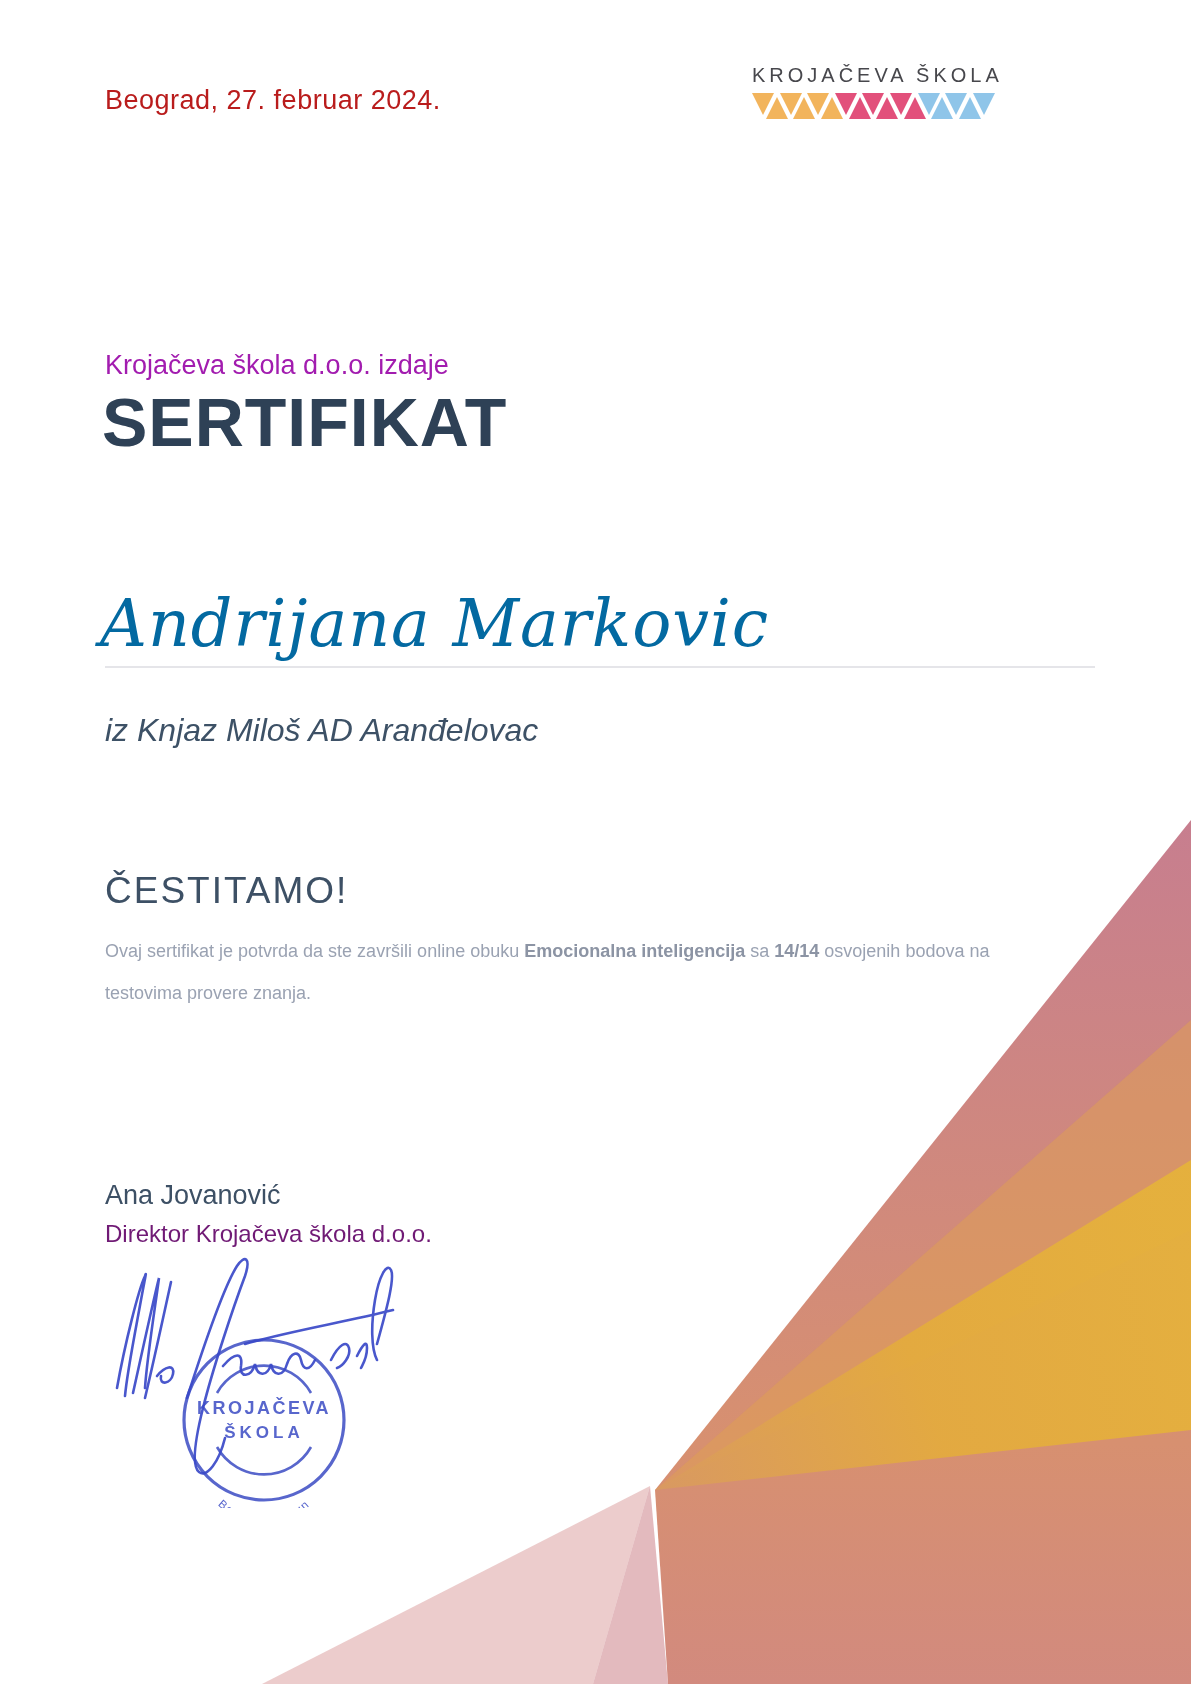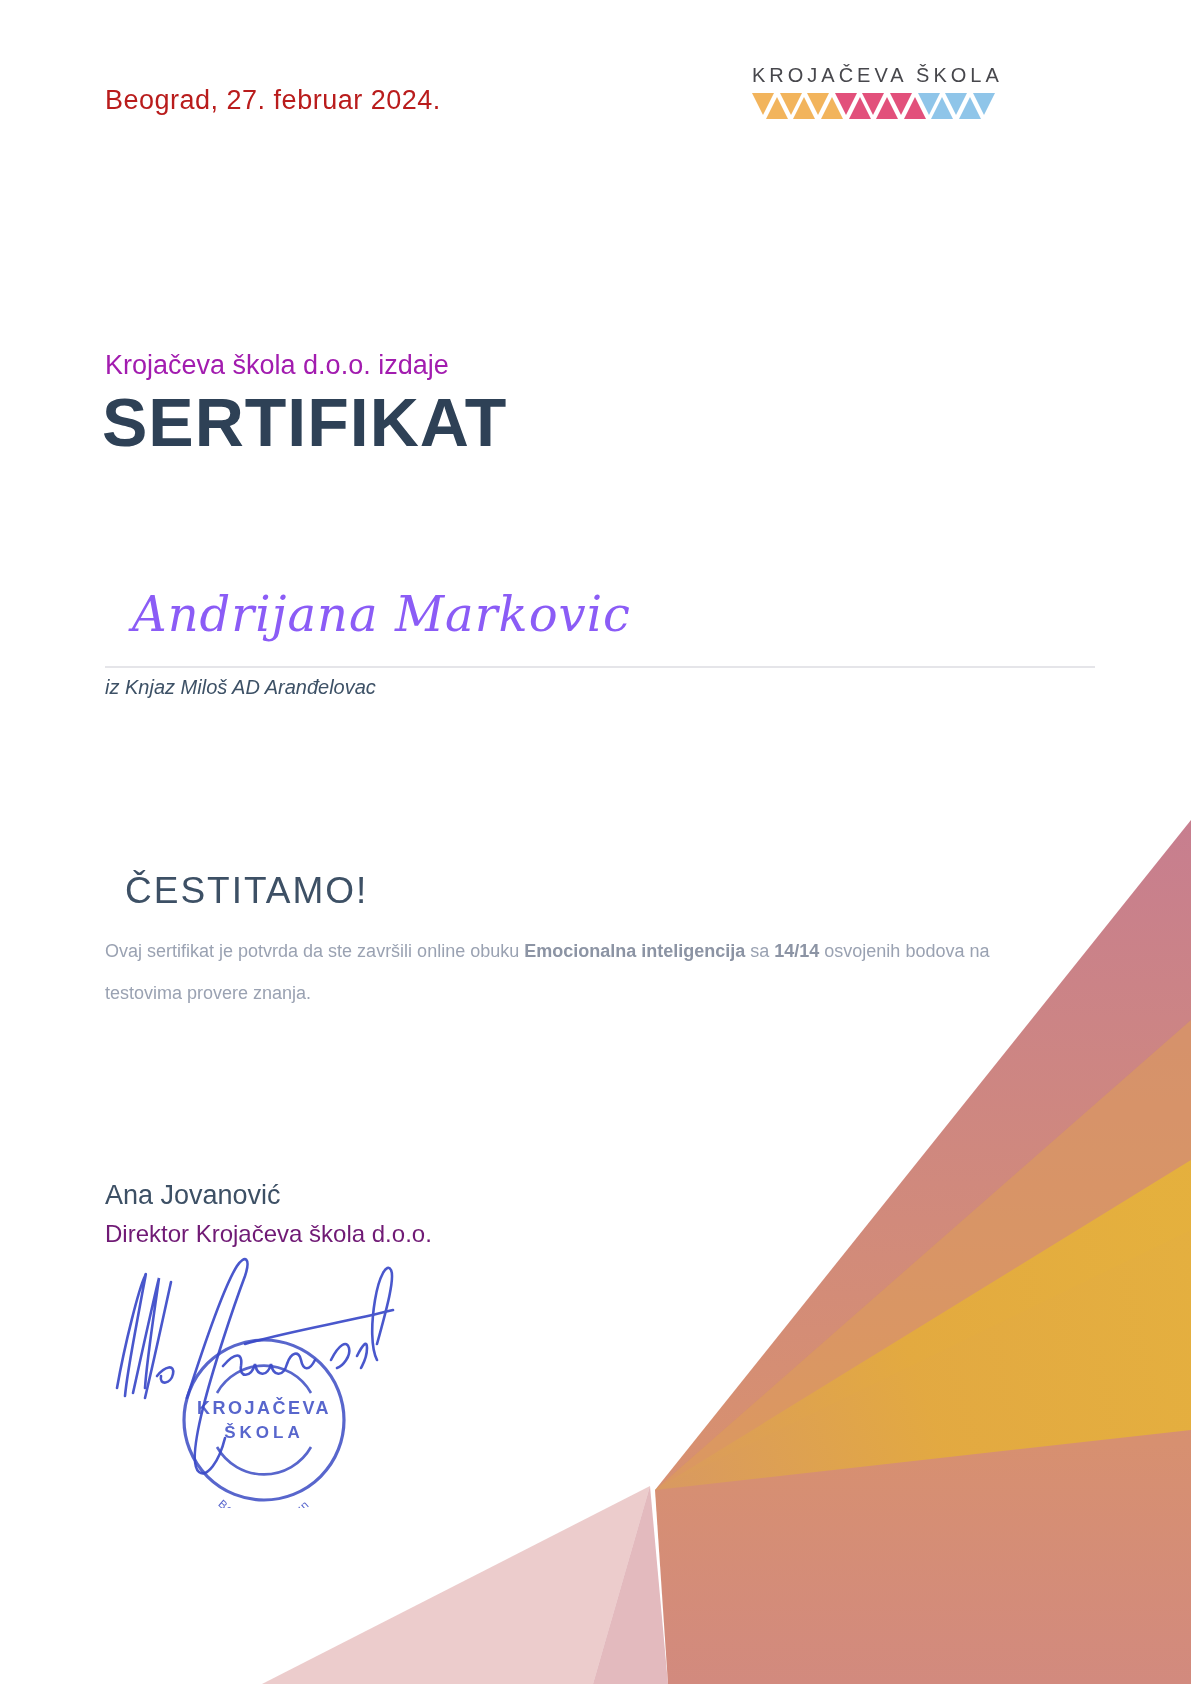--- a/index.html
+++ b/index.html
@@ -21,26 +21,26 @@
   .tri{position:absolute;width:0;height:0;
        border-left:11.5px solid transparent;border-right:11.5px solid transparent;}
   .tri.down{top:0;border-top:22px solid transparent;}
   .tri.up{top:4px;border-bottom:22px solid transparent;}
 
   .issuer-line{left:105px;top:350px;font-size:27px;color:#a21caf;}
   .cert-title{left:102px;top:383px;font-size:68px;font-weight:bold;
               letter-spacing:1px;color:#2e4156;}
 
   .recipient-name{left:100px;top:586px;font-family:"DejaVu Serif", serif;
-                  font-style:italic;font-size:48px;letter-spacing:1px;color:#8b5cf6;
-                  white-space:nowrap;margin-left:32px;}
+                  font-style:italic;font-size:65px;letter-spacing:1px;color:#0369a1;
+                  white-space:nowrap;}
   .name-underline{left:105px;top:666px;width:990px;height:2px;background:#e5e5e9;z-index:1;}
-  .company-line{left:105px;top:676px;font-size:20px;font-style:italic;color:#3d5166;}
+  .company-line{left:105px;top:712px;font-size:32px;font-style:italic;color:#3d5166;}
 
-  .congrats-heading{left:105px;top:870px;font-size:37px;letter-spacing:2px;color:#3d5065;margin-left:20px;}
+  .congrats-heading{left:105px;top:870px;font-size:37px;letter-spacing:2px;color:#3d5065;}
   .body-text{left:105px;top:930px;width:895px;font-size:18px;line-height:42px;color:#9aa2b2;}
   .body-text b{font-weight:bold;color:#8c94a4;}
 
   .signatory-name{left:105px;top:1180px;font-size:27px;color:#3d5065;}
   .signatory-title{left:105px;top:1220px;font-size:24px;color:#701a75;}
 
   .sig-stamp{left:95px;top:1248px;width:330px;height:260px;z-index:3;}
 </style>
 </head>
 <body>

